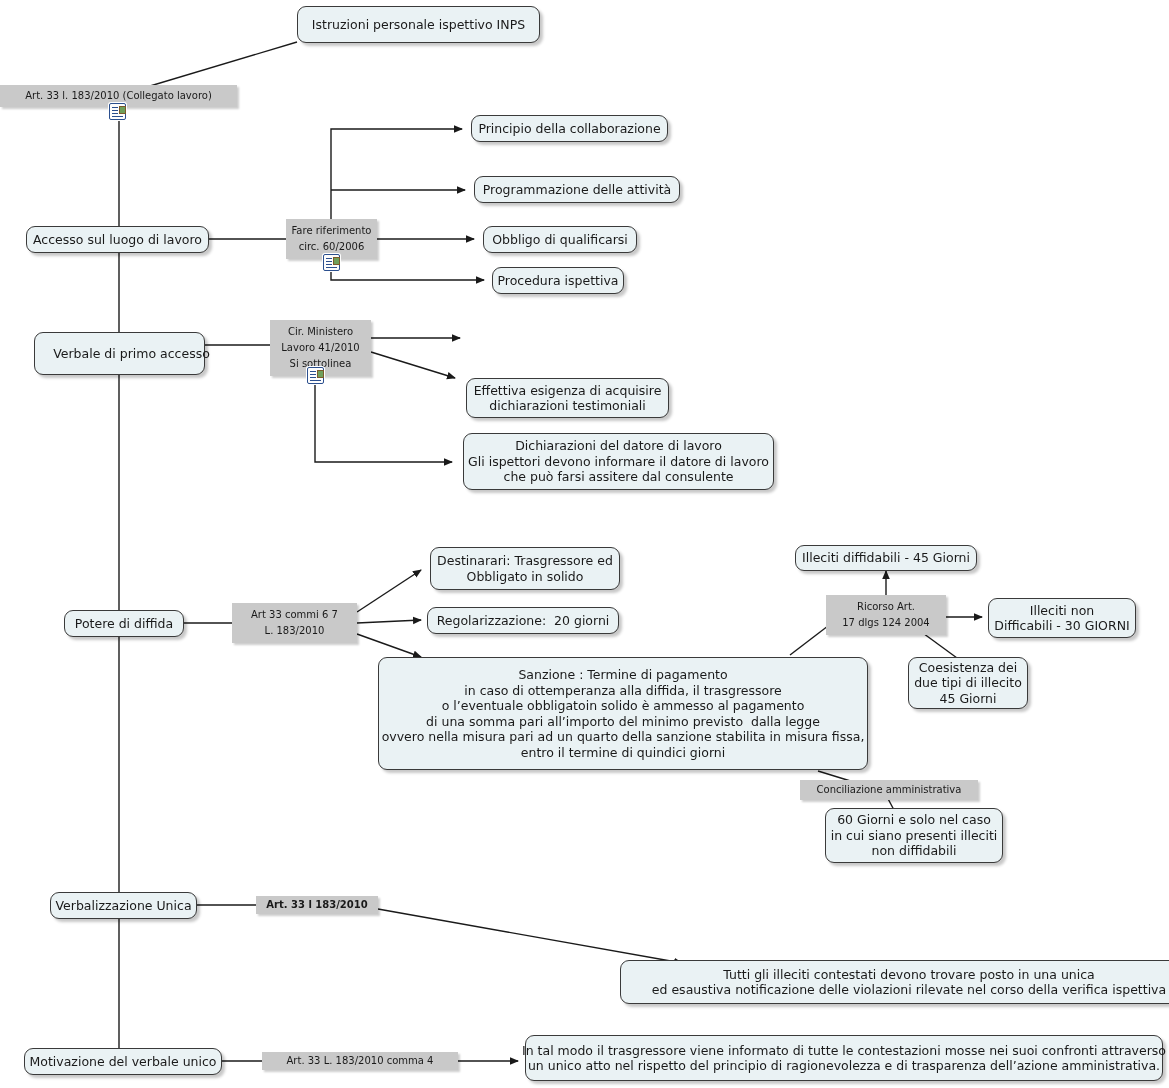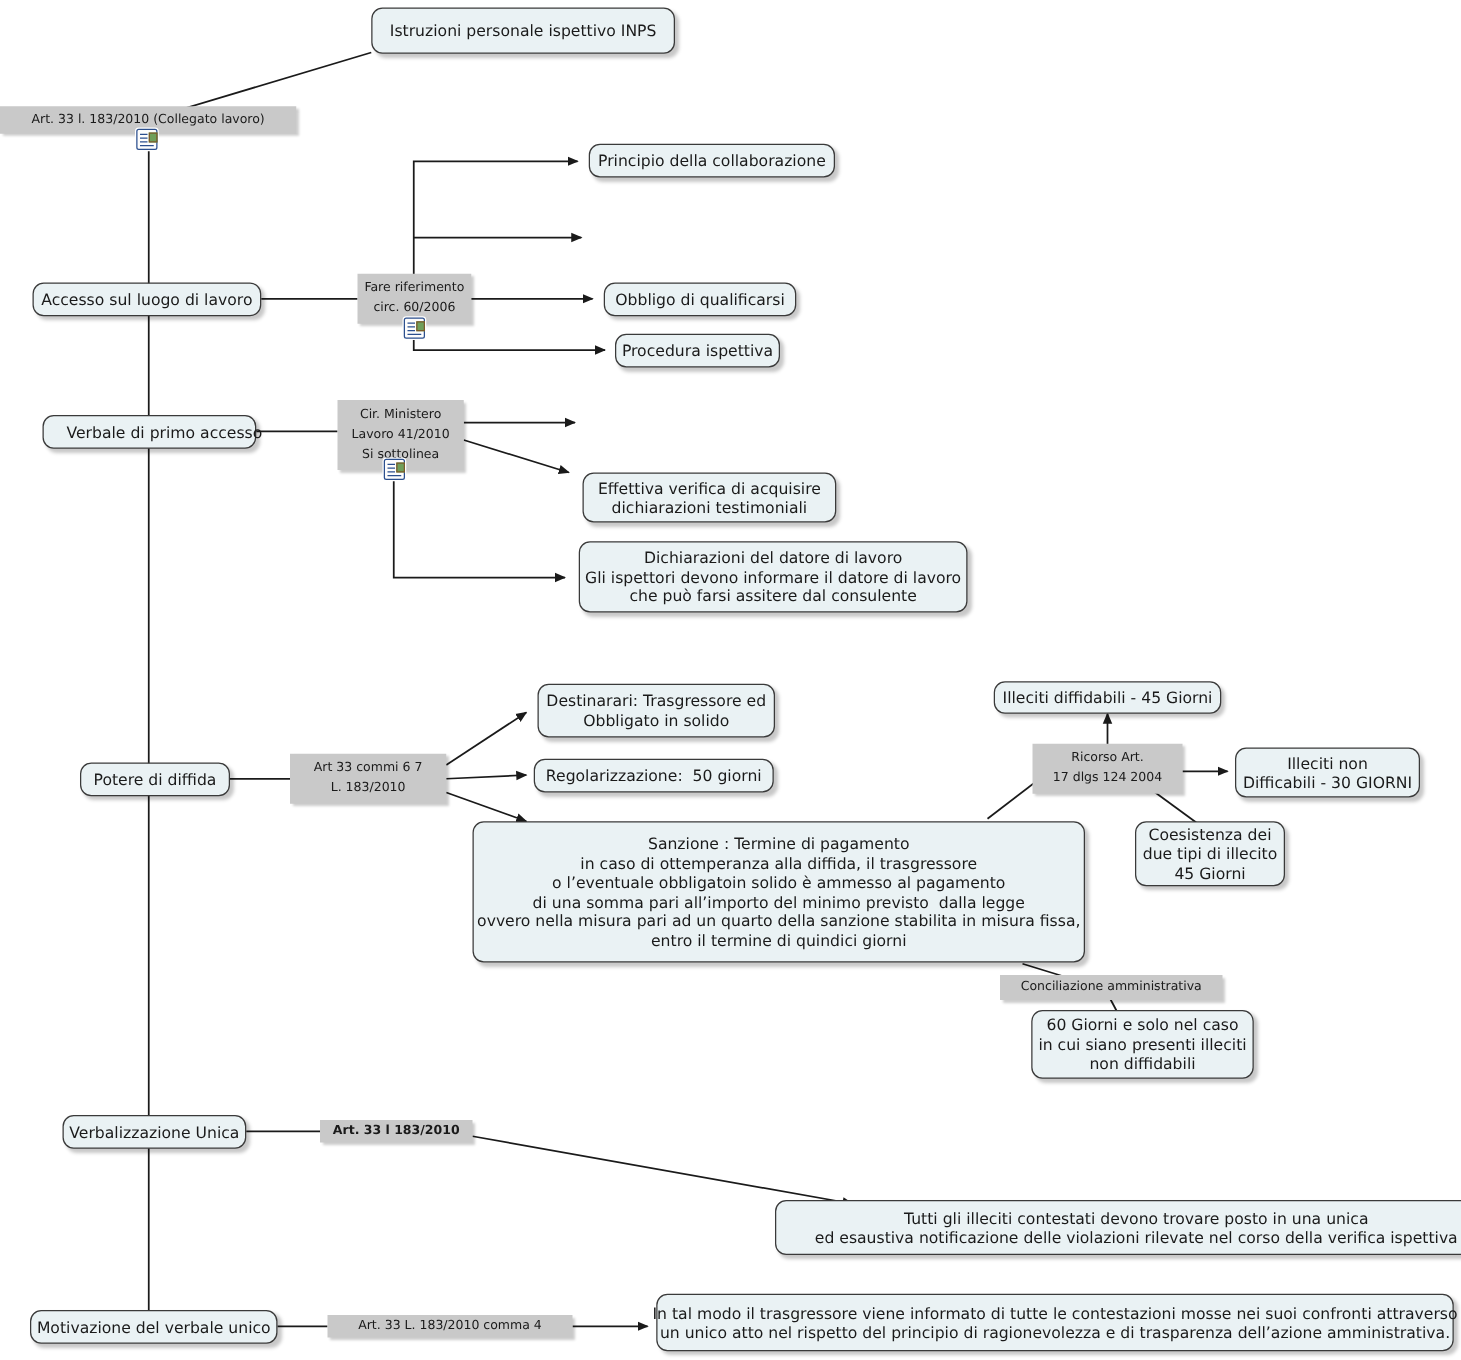--- a/index.html
+++ b/index.html
@@ -129,50 +129,51 @@
 circ. 60/2006</div>
   <div class="noteicon" style="left:323px;top:254px;">
       <i class="l1"></i>
       <i class="l2"></i>
       <i class="l3"></i>
       <i class="l4"></i>
       <i class="pic"></i>
     </div>
 
   <div class="node" style="left:471px;top:115px;width:197px;height:27px;">Principio della collaborazione</div>
+  <div class="node" style="left:474px;top:176px;width:206px;height:27px;">Programmazione delle attività</div>
   <div class="node" style="left:483px;top:226px;width:154px;height:27px;">Obbligo di qualificarsi</div>
   <div class="node" style="left:492px;top:267px;width:132px;height:27px;">Procedura ispettiva</div>
 
-  <div class="node" style="left:34px;top:332px;width:171px;height:27px;padding-left:33px;">Verbale di primo accesso</div>
+  <div class="node" style="left:34px;top:332px;width:171px;height:43px;padding-left:33px;">Verbale di primo accesso</div>
 
   <div class="glabel" style="left:270px;top:320px;width:101px;height:56px;">Cir. Ministero
 Lavoro 41/2010
 Si sottolinea</div>
   <div class="noteicon" style="left:307px;top:367px;">
       <i class="l1"></i>
       <i class="l2"></i>
       <i class="l3"></i>
       <i class="l4"></i>
       <i class="pic"></i>
     </div>
 
-  <div class="node" style="left:466px;top:378px;width:203px;height:40px;">Effettiva verifica di acquisire
+  <div class="node" style="left:466px;top:378px;width:203px;height:40px;">Effettiva esigenza di acquisire
 dichiarazioni testimoniali</div>
   <div class="node" style="left:463px;top:433px;width:311px;height:57px;">Dichiarazioni del datore di lavoro
 Gli ispettori devono informare il datore di lavoro
 che può farsi assitere dal consulente</div>
 
   <div class="node" style="left:64px;top:610px;width:120px;height:27px;">Potere di diffida</div>
 
   <div class="glabel" style="left:232px;top:603px;width:125px;height:40px;">Art 33 commi 6 7
 L. 183/2010</div>
 
   <div class="node" style="left:430px;top:547px;width:190px;height:43px;">Destinarari: Trasgressore ed
 Obbligato in solido</div>
-  <div class="node" style="left:427px;top:607px;width:192px;height:27px;">Regolarizzazione:  50 giorni</div>
+  <div class="node" style="left:427px;top:607px;width:192px;height:27px;">Regolarizzazione:  20 giorni</div>
   <div class="node" style="left:378px;top:657px;width:490px;height:113px;">Sanzione : Termine di pagamento
 in caso di ottemperanza alla diffida, il trasgressore
 o l’eventuale obbligatoin solido è ammesso al pagamento
 di una somma pari all’importo del minimo previsto  dalla legge
 ovvero nella misura pari ad un quarto della sanzione stabilita in misura fissa,
 entro il termine di quindici giorni</div>
 
   <div class="node" style="left:795px;top:545px;width:182px;height:26px;">Illeciti diffidabili - 45 Giorni</div>
 
   <div class="glabel" style="left:826px;top:595px;width:120px;height:40px;">Ricorso Art.

